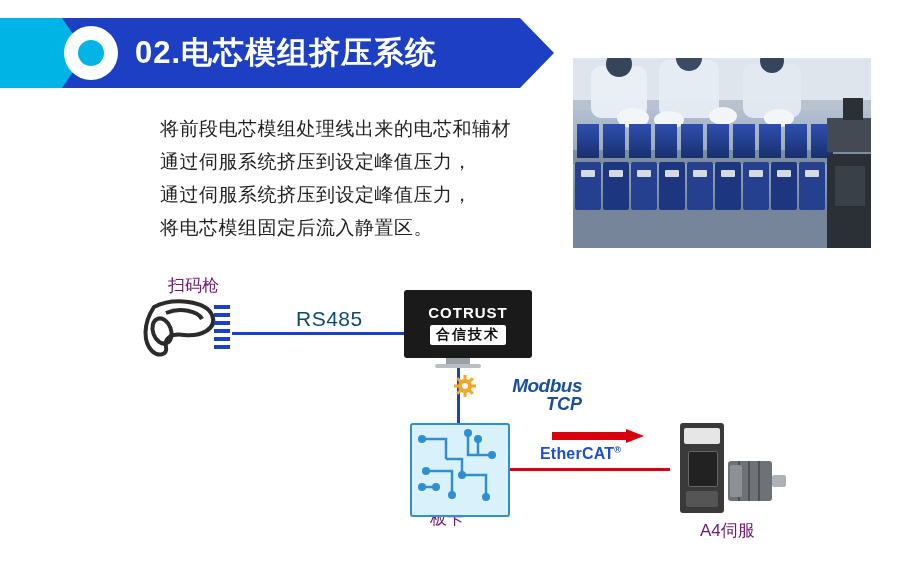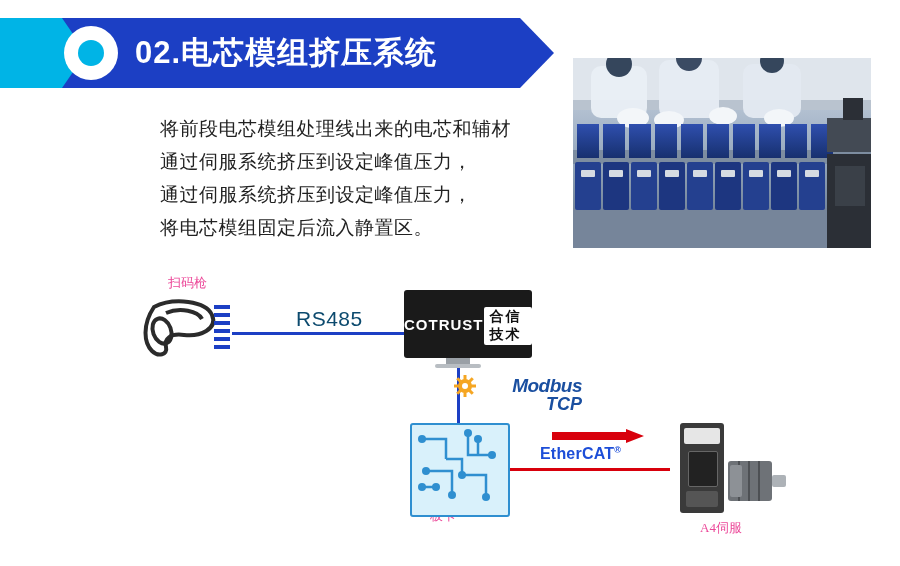--- a/index.html
+++ b/index.html
@@ -53,21 +53,21 @@
   
   .photo{
     position:absolute;left:573px;top:58px;width:298px;height:190px;
     overflow:hidden;background:#22306a;
   }
   .photo svg{display:block;}
 
   
   .diagram{position:absolute;left:0;top:255px;width:900px;height:311px;}
 
-  .label{position:absolute;color:#ec4899;font-size:13px;white-space:nowrap;font-family:Liberation Serif, serif;}
+  .label{position:absolute;color:#701a75;font-size:17px;white-space:nowrap;}
   .label-scanner{left:168px;top:19px;}
   .label-board{left:430px;top:252px;}
   .label-servo{left:700px;top:264px;}
 
   .rs485{
     position:absolute;left:296px;top:52px;color:#0c4a6e;
     font-size:21px;font-weight:normal;letter-spacing:0.5px;
   }
   .ethercat{
     position:absolute;left:540px;top:190px;
@@ -85,21 +85,21 @@
   .line{position:absolute;background:#1c3fc4;}
   .line-rs485{left:232px;top:77px;width:172px;height:3px;}
   .line-hmi-board{left:457px;top:110px;width:3px;height:125px;}
   .line-ethercat{left:505px;top:213px;width:165px;height:3px;background:#d8000c;}
 
   
   .hmi{position:absolute;left:404px;top:35px;width:108px;height:80px;}
   .hmi-screen{
     position:absolute;left:0;top:0;width:128px;height:68px;
     background:#1a1a1a;border-radius:3px;
-    display:flex;flex-direction:row;align-items:center;justify-content:center;
+    display:flex;flex-direction:column;align-items:center;justify-content:center;
   }
   .hmi-brand{color:#ffffff;font-size:15px;font-weight:bold;letter-spacing:1px;}
   .hmi-sub{
     margin-top:4px;background:#ffffff;color:#111111;font-size:14px;
     padding:1px 6px;border-radius:2px;letter-spacing:2px;font-weight:bold;
   }
   .hmi-stand{
     position:absolute;left:42px;top:68px;width:24px;height:6px;background:#9aa0a6;
   }
   .hmi-base{

